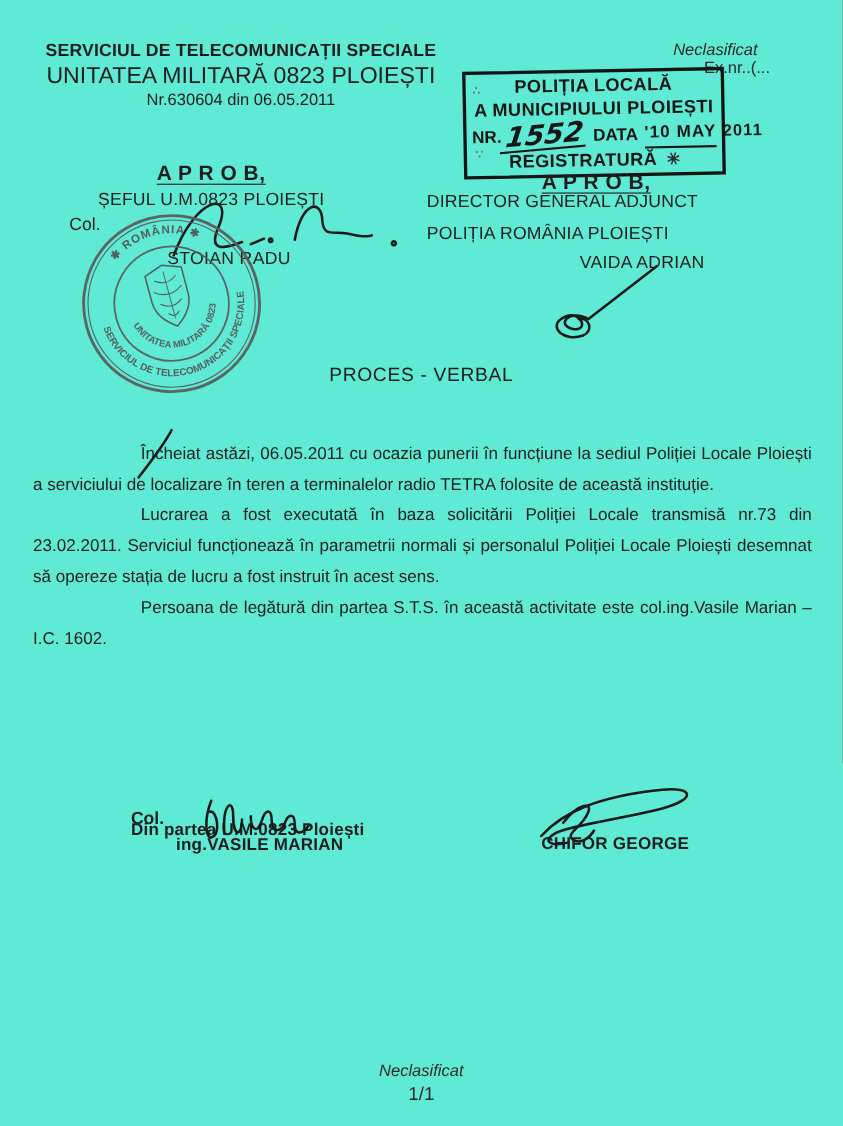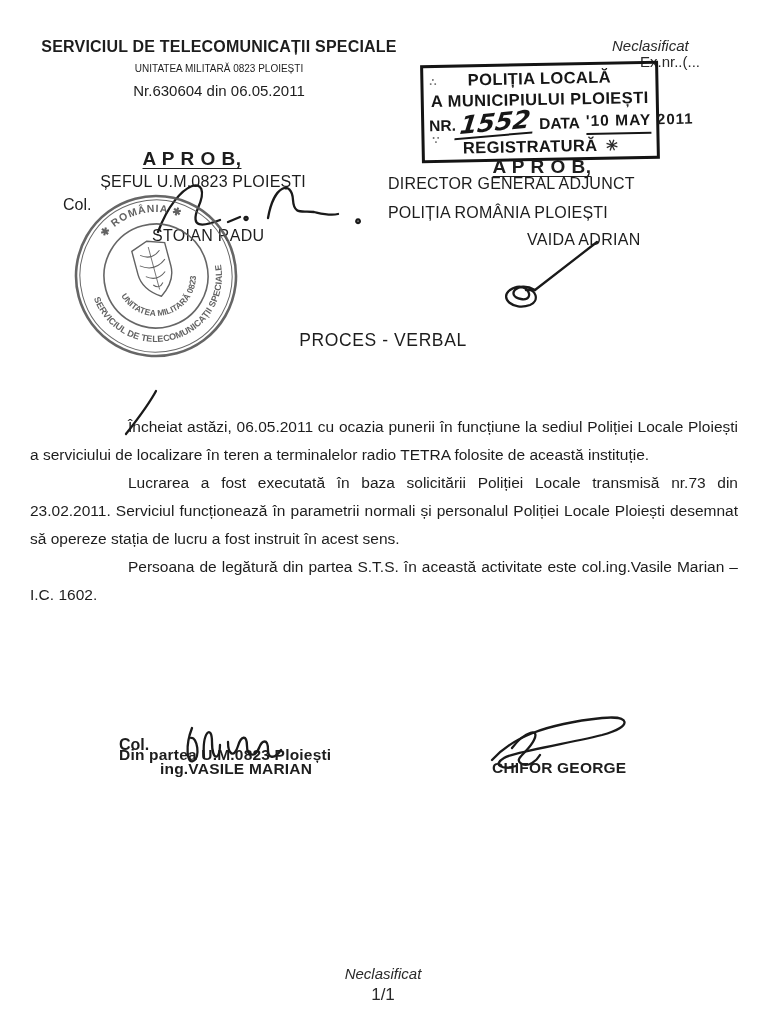--- a/index.html
+++ b/index.html
@@ -1,29 +1,29 @@
 <!DOCTYPE html>
 <html><head>
 <meta charset="utf-8">
 <style>
   html,body{margin:0;padding:0;background:#888;}
   .page{
     position:relative;
     width:766px;height:1024px;
     margin:0 auto;
-    background:#ffffff;
+    background:#5eead4;
     overflow:hidden;
     font-family:"Liberation Sans", sans-serif;
     color:#1d1d1d;
   }
   .abs{position:absolute;}
   
   .org-block{left:30px;top:36px;width:378px;text-align:center;line-height:22px;}
   .org-line1{font-weight:bold;font-size:16px;letter-spacing:.2px;}
-  .org-line2{font-size:10px;}
+  .org-line2{font-size:21px;}
   .org-line3{font-size:15px;}
   .neclasificat-top{left:612px;top:37px;font-style:italic;font-size:15px;color:#2a2a2a;}
   .ex-nr{left:640px;top:53px;font-size:15px;color:#2a2a2a;}
   
   .stamp-box{
     left:421px;top:63px;width:238px;height:98px;
     border:3px solid #141414;
     transform:rotate(-1.1deg);
     box-sizing:border-box;
     padding:2px 5px 0 5px;
@@ -40,31 +40,31 @@
     height:22px;overflow:visible;
   }
   .date-stamp{border-bottom:2px solid #161616;margin-left:6px;letter-spacing:1px;}
   .stamp-year{left:657px;top:110px;font-weight:bold;font-size:15px;letter-spacing:1px;color:#1b1b1b;transform:rotate(-1deg);}
   .ink-smudge{display:inline-block;transform:rotate(20deg);font-size:15px;color:#2c2c2c;margin-left:8px;}
   .ink-dots{position:absolute;left:6px;top:8px;color:#777;font-size:11px;letter-spacing:2px;}
   .ink-dots2{position:absolute;left:8px;top:66px;color:#777;font-size:11px;}
   
   .aprob-title{font-weight:bold;font-size:19px;text-decoration:underline;text-underline-offset:3px;letter-spacing:.5px;}
   .aprob-left{left:78px;top:148px;width:228px;text-align:center;}
-  .aprob-left-role{font-size:16px;margin-top:3px;letter-spacing:.2px;text-align:right;}
+  .aprob-left-role{font-size:16px;margin-top:3px;letter-spacing:.2px;}
   .col-label{left:63px;top:196px;font-size:16px;}
   .stoian-name{left:152px;top:227px;font-size:16px;letter-spacing:.3px;}
   .aprob-right-title{left:468px;top:156px;width:148px;text-align:center;}
   .aprob-right-role1{left:388px;top:175px;font-size:16px;letter-spacing:.2px;text-align:right;}
   .aprob-right-role2{left:388px;top:204px;font-size:16px;letter-spacing:.2px;}
   .vaida-name{left:527px;top:231px;font-size:16px;letter-spacing:.3px;}
   
   .doc-title{left:0;top:330px;width:766px;text-align:center;font-weight:normal;font-size:17.5px;letter-spacing:.6px;}
   
-  .body-text{left:30px;top:413px;width:708px;font-size:15.5px;line-height:28px;text-align:justify;}
+  .body-text{left:30px;top:399px;width:708px;font-size:15.5px;line-height:28px;text-align:justify;}
   .body-text p{margin:0;text-indent:98px;}
   
   .sig-heading{font-weight:bold;font-size:15.5px;letter-spacing:.2px;}
   .sig-left-heading{left:119px;top:730px;margin-top:16px;}
   .sig-left-col{left:119px;top:736px;font-weight:bold;font-size:16px;}
   .sig-left-name{left:160px;top:760px;}
   .sig-right-heading{left:477px;top:703px;}
   .sig-right-name{left:492px;top:759px;}
   
   .footer-neclasificat{left:0;top:965px;width:766px;text-align:center;font-style:italic;font-size:15px;color:#2a2a2a;}

